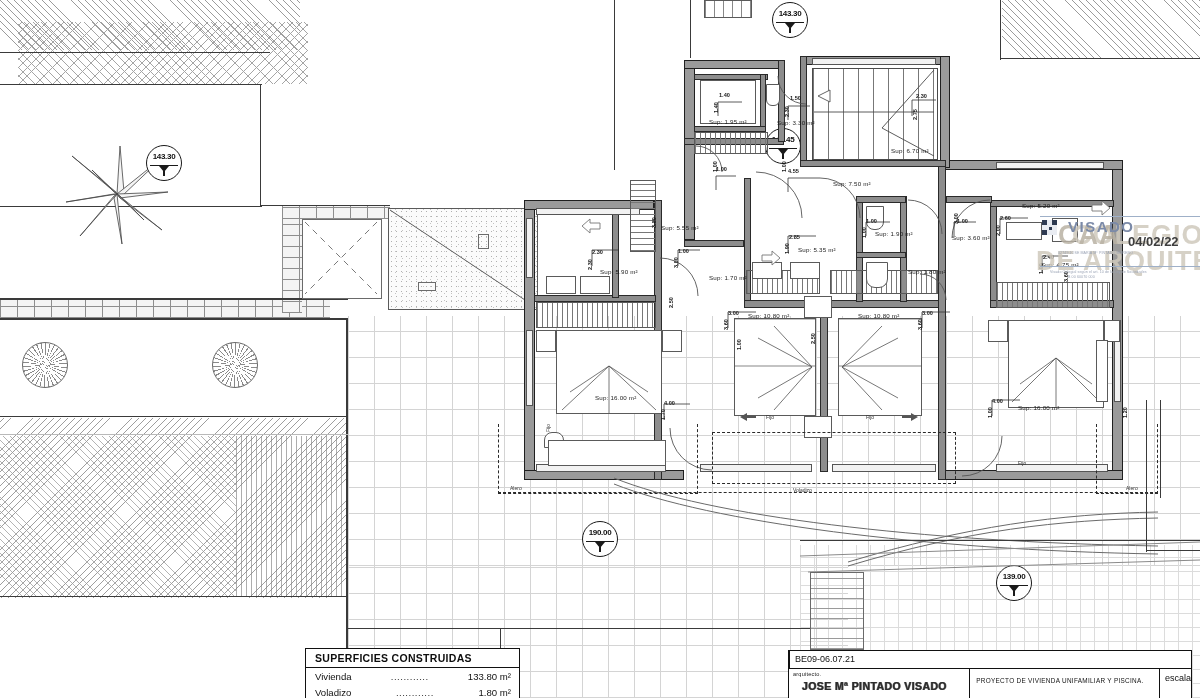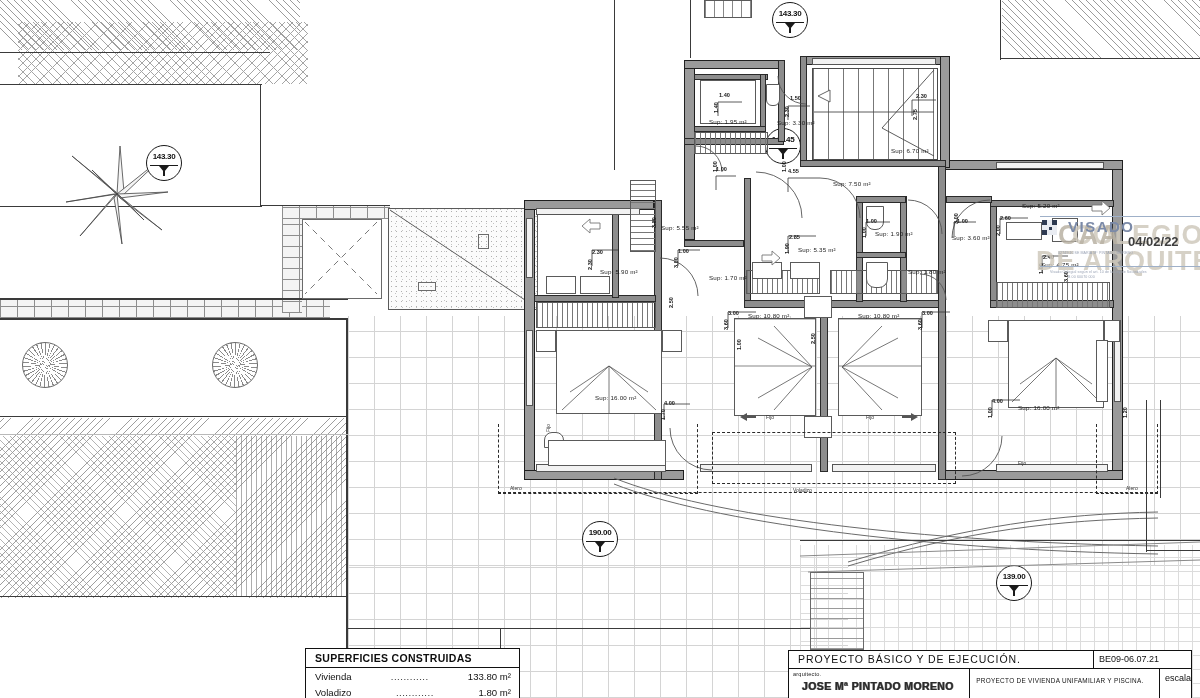--- a/index.html
+++ b/index.html
@@ -454,27 +454,26 @@
     </div>
     <div class="row">
       <span>Voladizo</span>
       <span class="dots">............</span>
       <span>1.80 m²</span>
     </div>
   </div>
 
   <div id="titleblock" style="left:788px;top:650px;width:404px;height:56px;">
     <div id="tb-top">
-      <div class="t1">PROYECTO BÁSICO  Y  DE  EJECUCIÓN.</div>
       <div class="t2">BE09-06.07.21</div>
     </div>
     <div id="tb-bot">
       <div class="c1">
         <div class="k">arquitecto.</div>
-        <div class="v">JOSE Mª PINTADO MORENO</div>
+        <div class="v">JOSE Mª PINTADO VISADO</div>
       </div>
       <div class="c2">PROYECTO DE VIVIENDA UNIFAMILIAR Y PISCINA.</div>
       <div class="c3">escala</div>
     </div>
   </div>
 
   <div id="stamp" style="left:1040px;top:206px;width:176px;height:72px;">
     <div class="big" style="left:32px;top:14px;">COLEGIO</div>
     <div class="big" style="left:-4px;top:40px;">DE ARQUITECTOS</div>
     <div class="big" style="left:18px;top:14px;color:#b9b2a4;">CAA</div>

